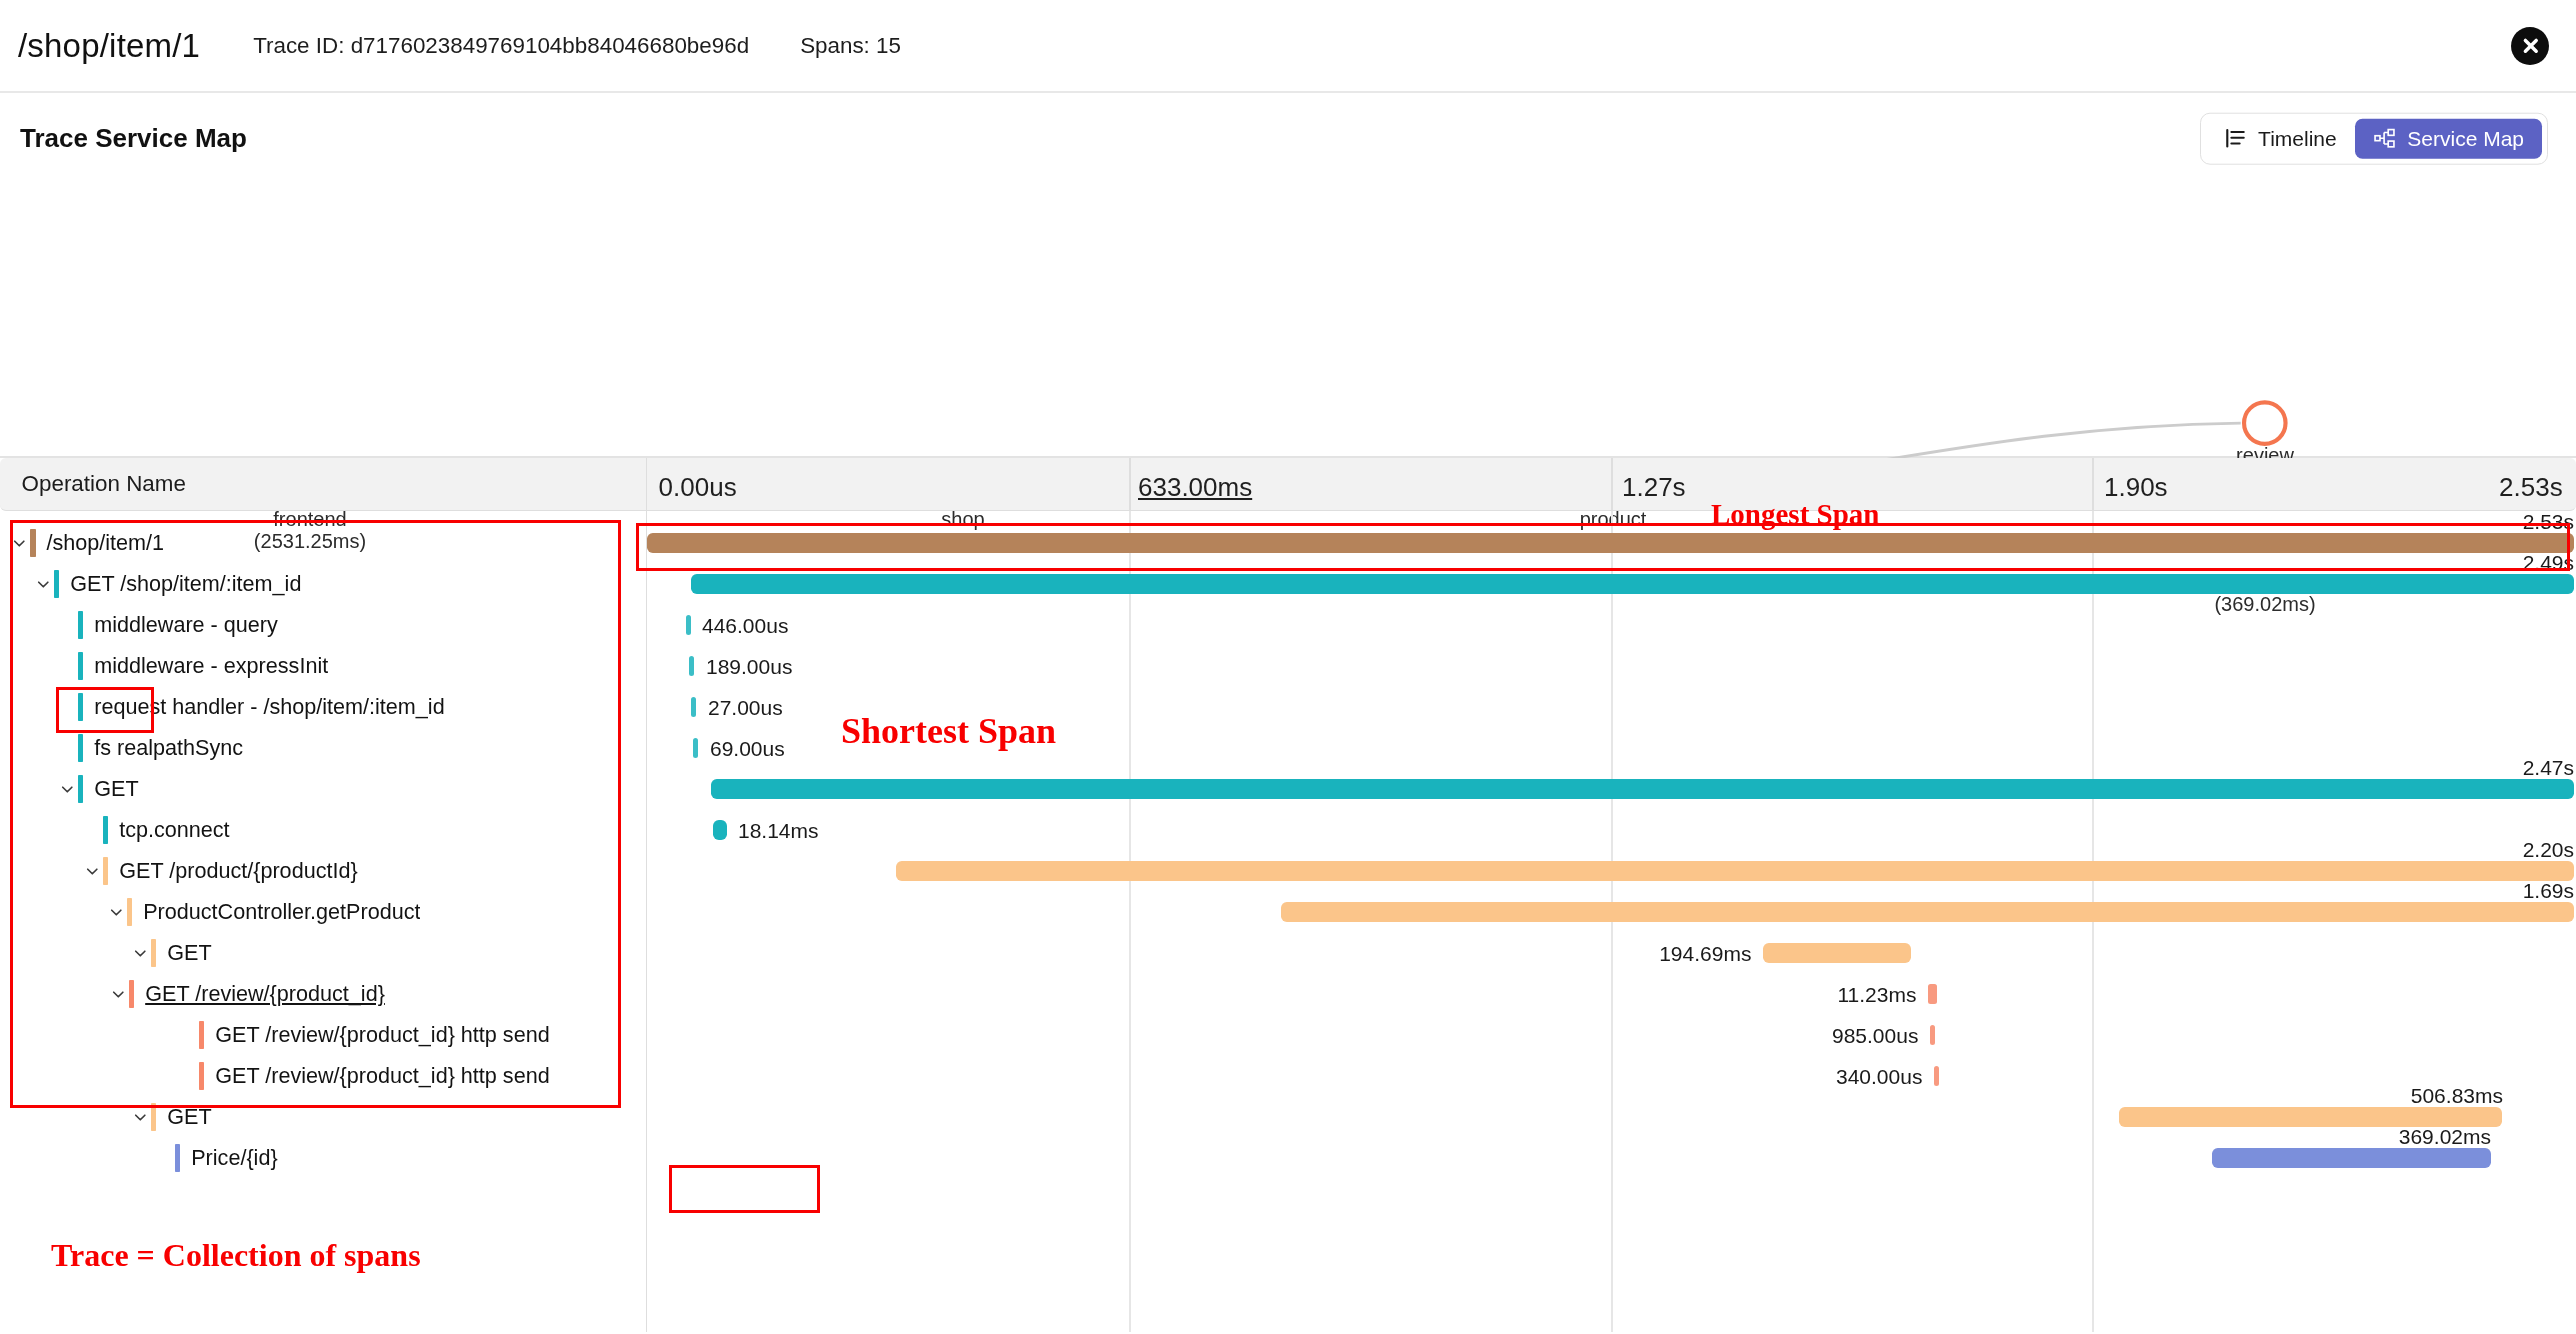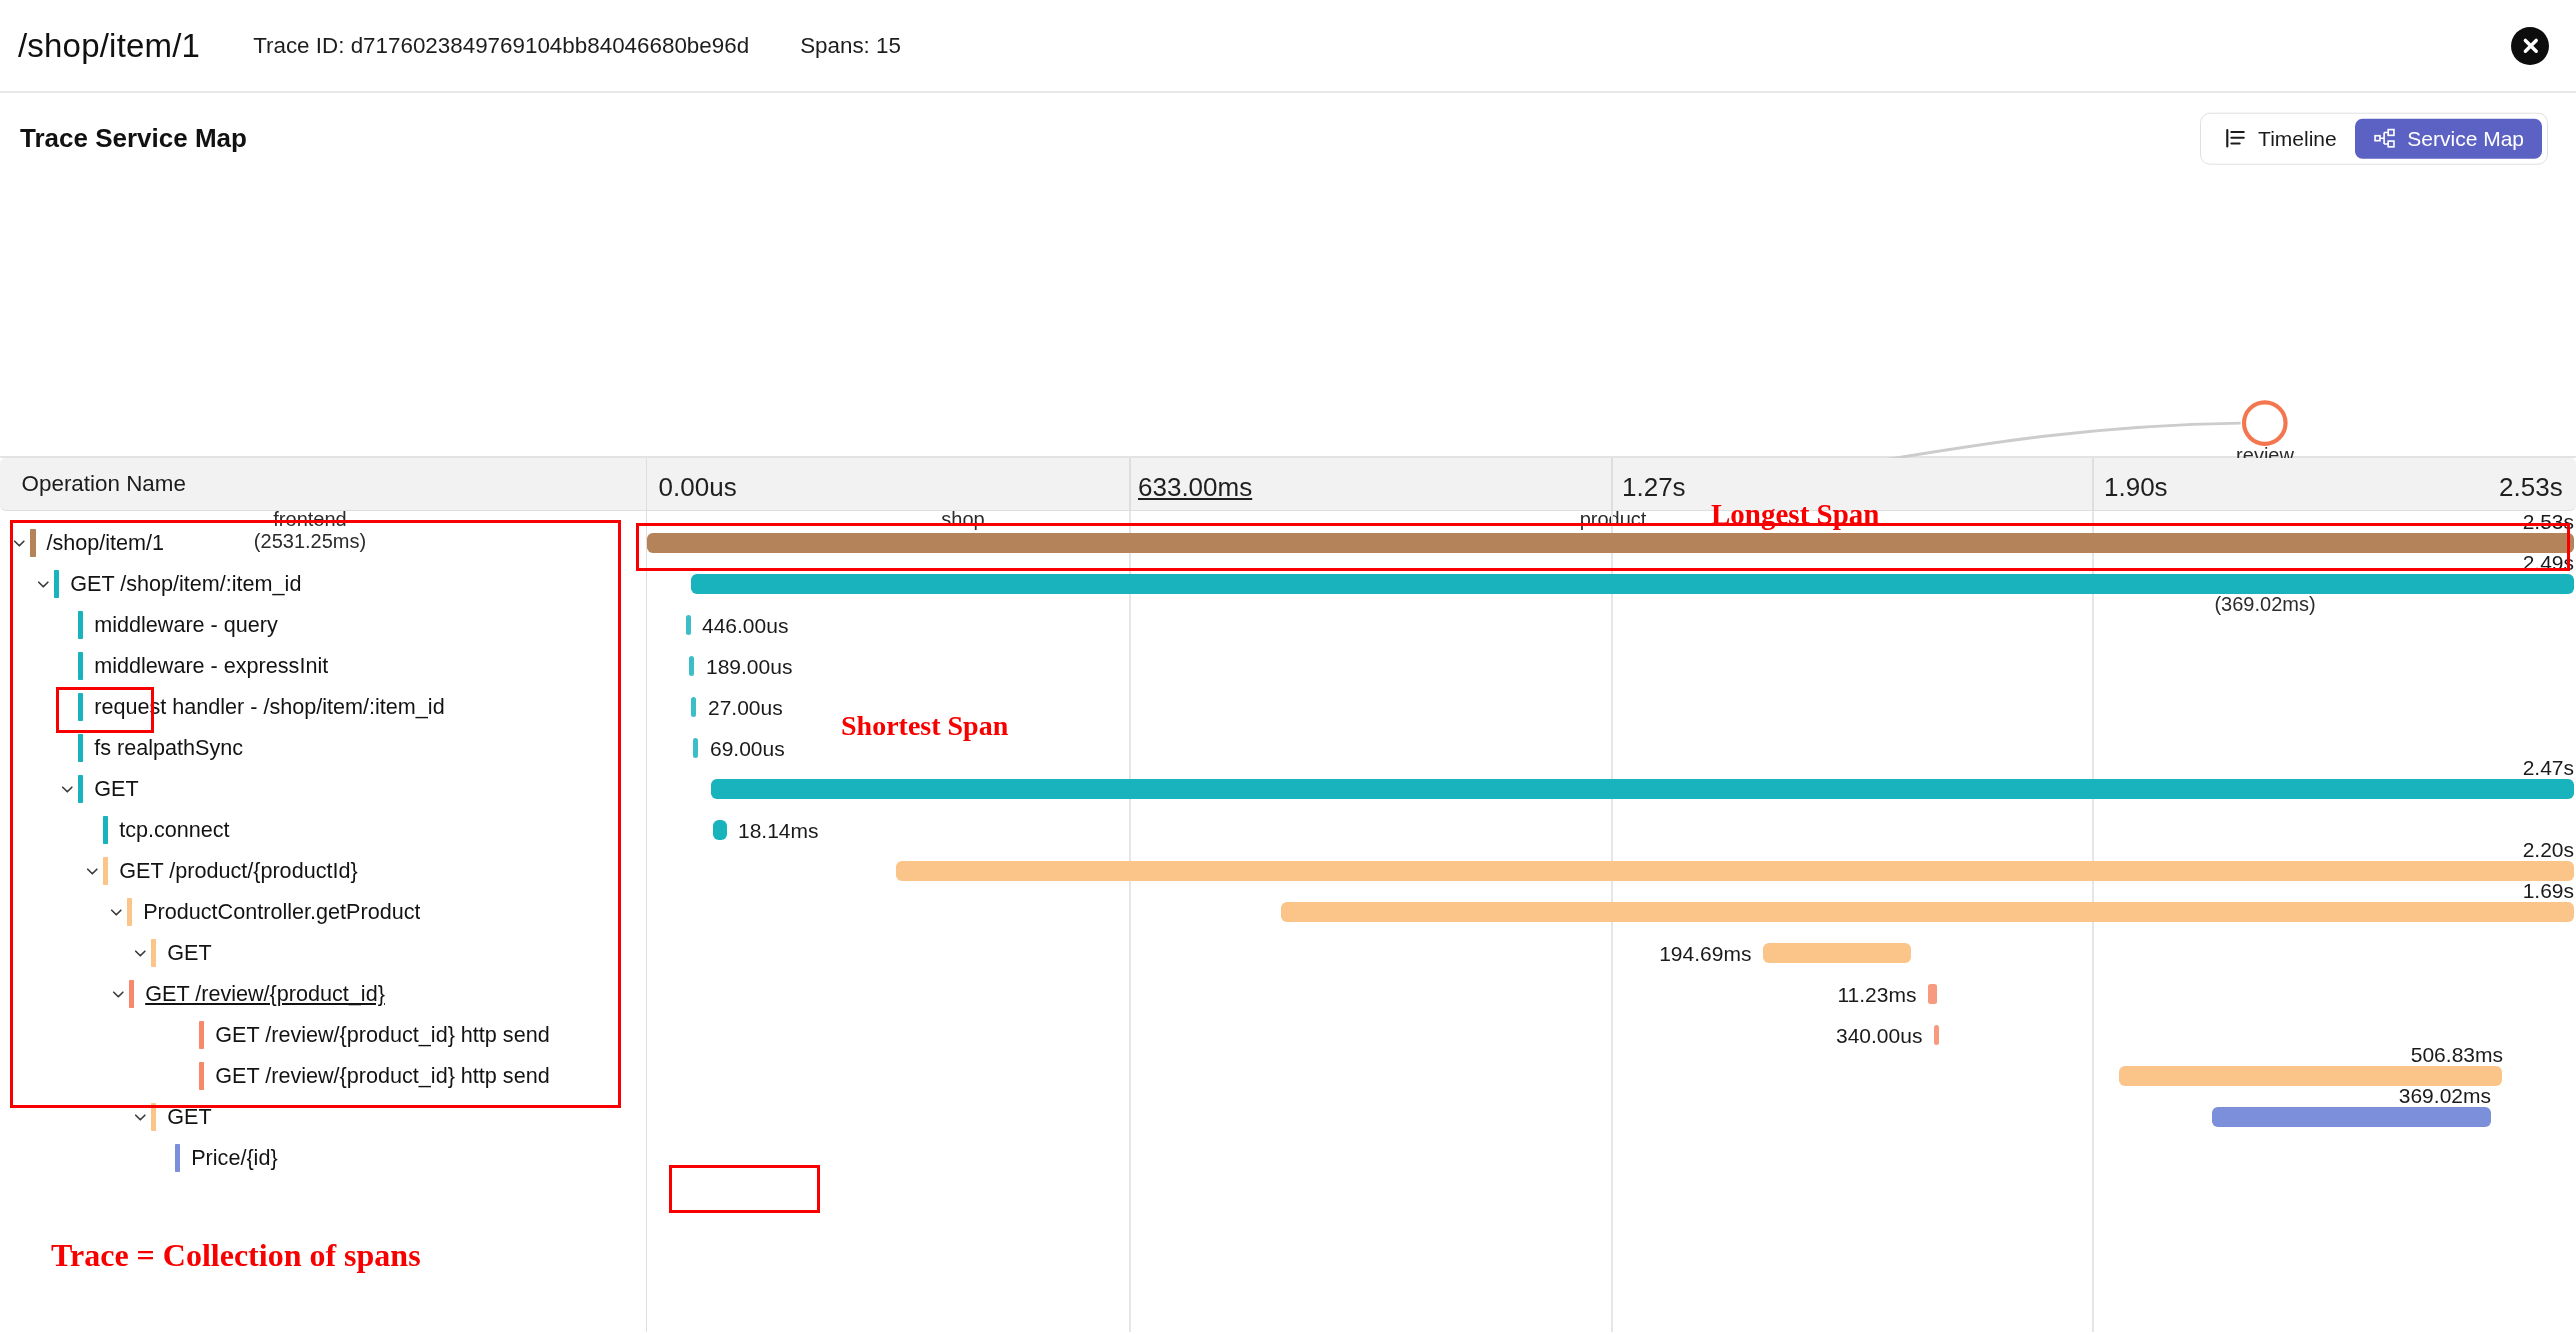--- a/index.html
+++ b/index.html
@@ -410,20 +410,24 @@
         </div>
         <div class="grow">
           <div class="bar" style="left: 1116px; width: 148px; background: rgb(251, 197, 138);"></div>
           <div class="dur left" style="left: 1116px;">194.69ms</div>
         </div>
         <div class="grow">
           <div class="bar" style="left: 1281px; width: 8.7px; background: rgb(247, 136, 106); border-radius: 2.5px; opacity: 0.85;"></div>
           <div class="dur left" style="left: 1281px;">11.23ms</div>
         </div>
         <div class="grow">
+          <div class="bar" style="left: 1283px; width: 5px; background: rgb(247, 136, 106); border-radius: 2.5px; opacity: 0.85;"></div>
+          <div class="dur left" style="left: 1283px;">985.00us</div>
+        </div>
+        <div class="grow">
           <div class="bar" style="left: 1287px; width: 5px; background: rgb(247, 136, 106); border-radius: 2.5px; opacity: 0.85;"></div>
           <div class="dur left" style="left: 1287px;">340.00us</div>
         </div>
         <div class="grow">
           <div class="bar" style="left: 1472px; width: 383px; background: rgb(251, 197, 138);"></div>
           <div class="dur above" style="left: 1856px;">506.83ms</div>
         </div>
         <div class="grow">
           <div class="bar" style="left: 1565px; width: 279px; background: rgb(123, 143, 219);"></div>
           <div class="dur above" style="left: 1844px;">369.02ms</div>
@@ -431,15 +435,15 @@
       </div>
   </div>
 
   <div class="ann-box" style="left:10px;  top:62px;  width:611px; height:588px;"></div>
   <div class="ann-box" style="left:636px; top:65px;  width:1934px; height:48px;"></div>
   <div class="ann-box" style="left:56px;  top:229px; width:98px; height:46px;"></div>
   <div class="ann-box" style="left:669px; top:707px; width:151px; height:48px;"></div>
 </div>
 
 <div class="ann-text" style="left:1711px; top:498px; font-size:29px;">Longest Span</div>
-<div class="ann-text" style="left:841px; top:710px; font-size:28px;">Shortest Span</div>
+<div class="ann-text" style="left:841px; top:710px; font-size:36px;">Shortest Span</div>
 <div class="ann-text" style="left:51px; top:1237px; font-size:32px;">Trace = Collection of spans</div>
 
 
 </body></html>

